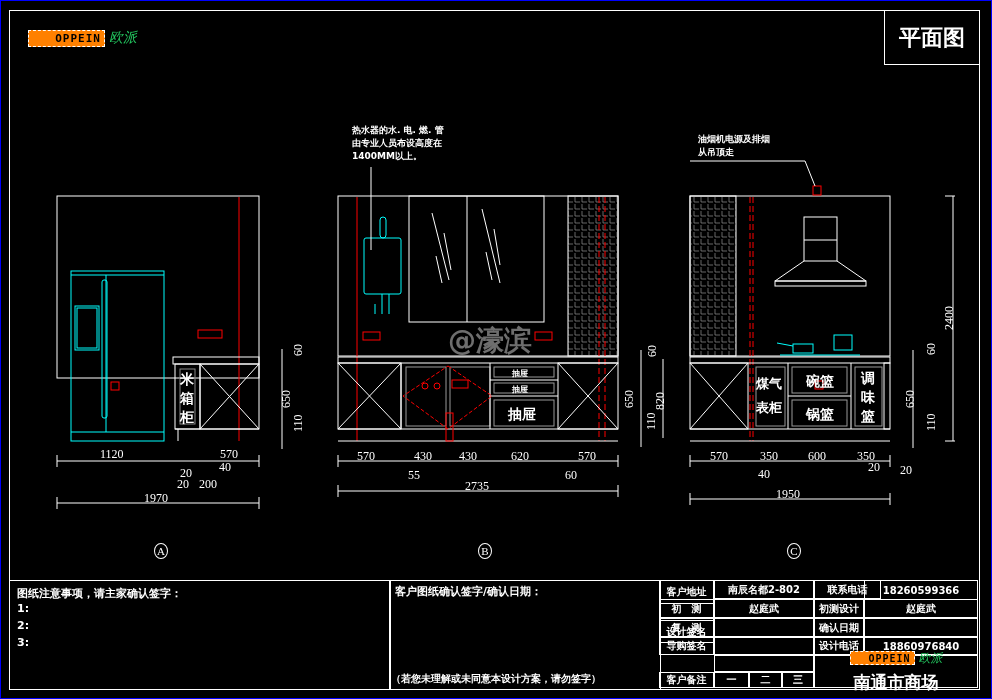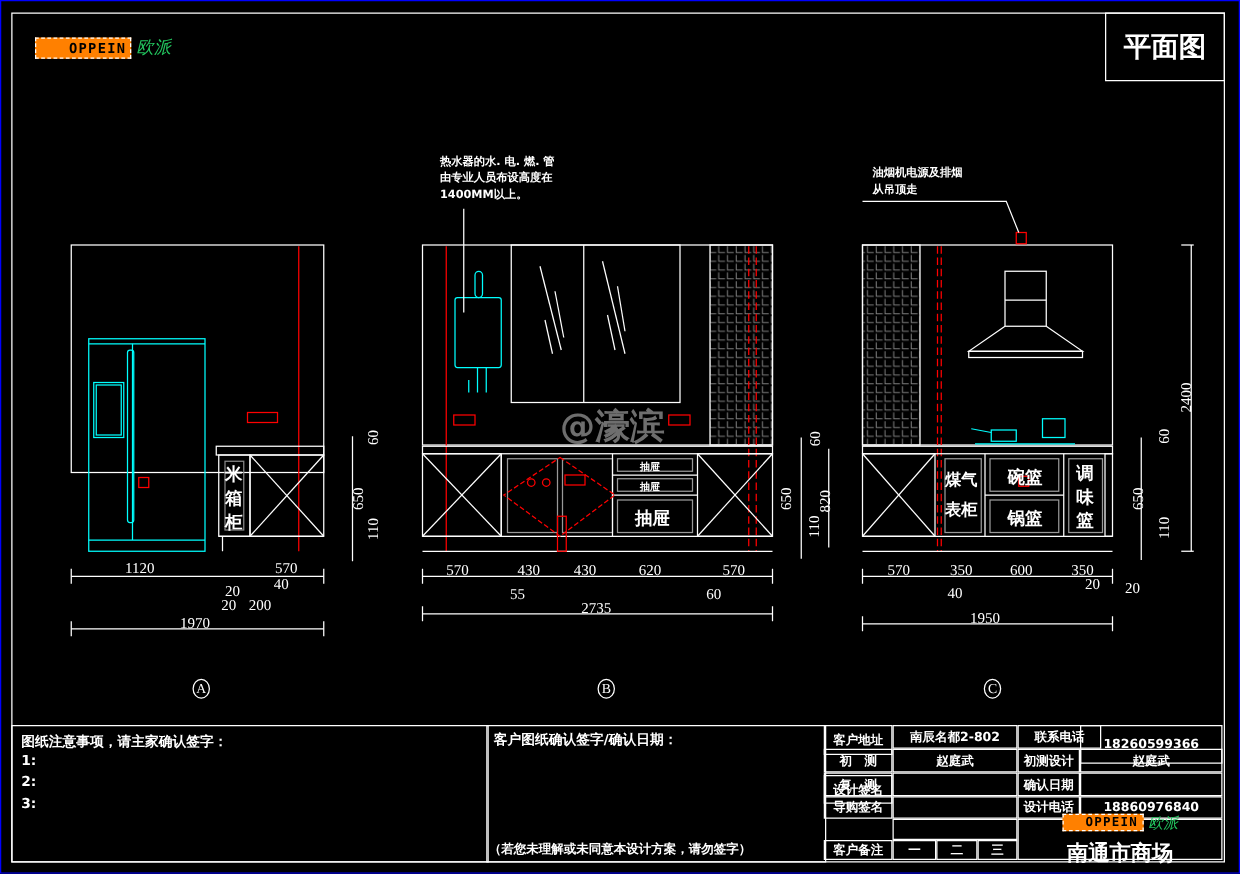--- a/index.html
+++ b/index.html
@@ -273,21 +273,21 @@
 <div class="tb-text" style="left:17px;top:636px;">3:</div>
 
 <div class="tb" style="left:389px;top:580px;width:270px;height:108px;"></div>
 <div class="tb-text" style="left:395px;top:584px;">客户图纸确认签字/确认日期：</div>
 <div class="tb-text" style="left:391px;top:672px;font-size:10px;">（若您未理解或未同意本设计方案，请勿签字）</div>
 
 <div>
   <div class="tb-cell" style="left:659px;top:580px;width:55px;height:24px;">客户地址</div>
   <div class="tb-cell" style="left:714px;top:580px;width:100px;height:19px;">南辰名都2-802</div>
   <div class="tb-cell" style="left:814px;top:580px;width:67px;height:19px;">联系电话</div>
-  <div class="tb-cell" style="left:864px;top:580px;width:114px;height:31px;">18260599366</div>
+  <div class="tb-cell" style="left:864px;top:580px;width:114px;height:20px;">18260599366</div>
 
   <div class="tb-cell" style="left:659px;top:599px;width:55px;height:19px;">初　测</div>
   <div class="tb-cell" style="left:714px;top:599px;width:100px;height:19px;">赵庭武</div>
   <div class="tb-cell" style="left:814px;top:599px;width:50px;height:19px;">初测设计</div>
   <div class="tb-cell" style="left:864px;top:599px;width:114px;height:19px;">赵庭武</div>
 
   <div class="tb-cell" style="left:659px;top:618px;width:55px;height:19px;">复　测</div>
   <div class="tb-cell" style="left:714px;top:618px;width:100px;height:19px;"></div>
   <div class="tb-cell" style="left:814px;top:618px;width:50px;height:19px;">确认日期</div>
   <div class="tb-cell" style="left:864px;top:618px;width:114px;height:19px;"></div>

